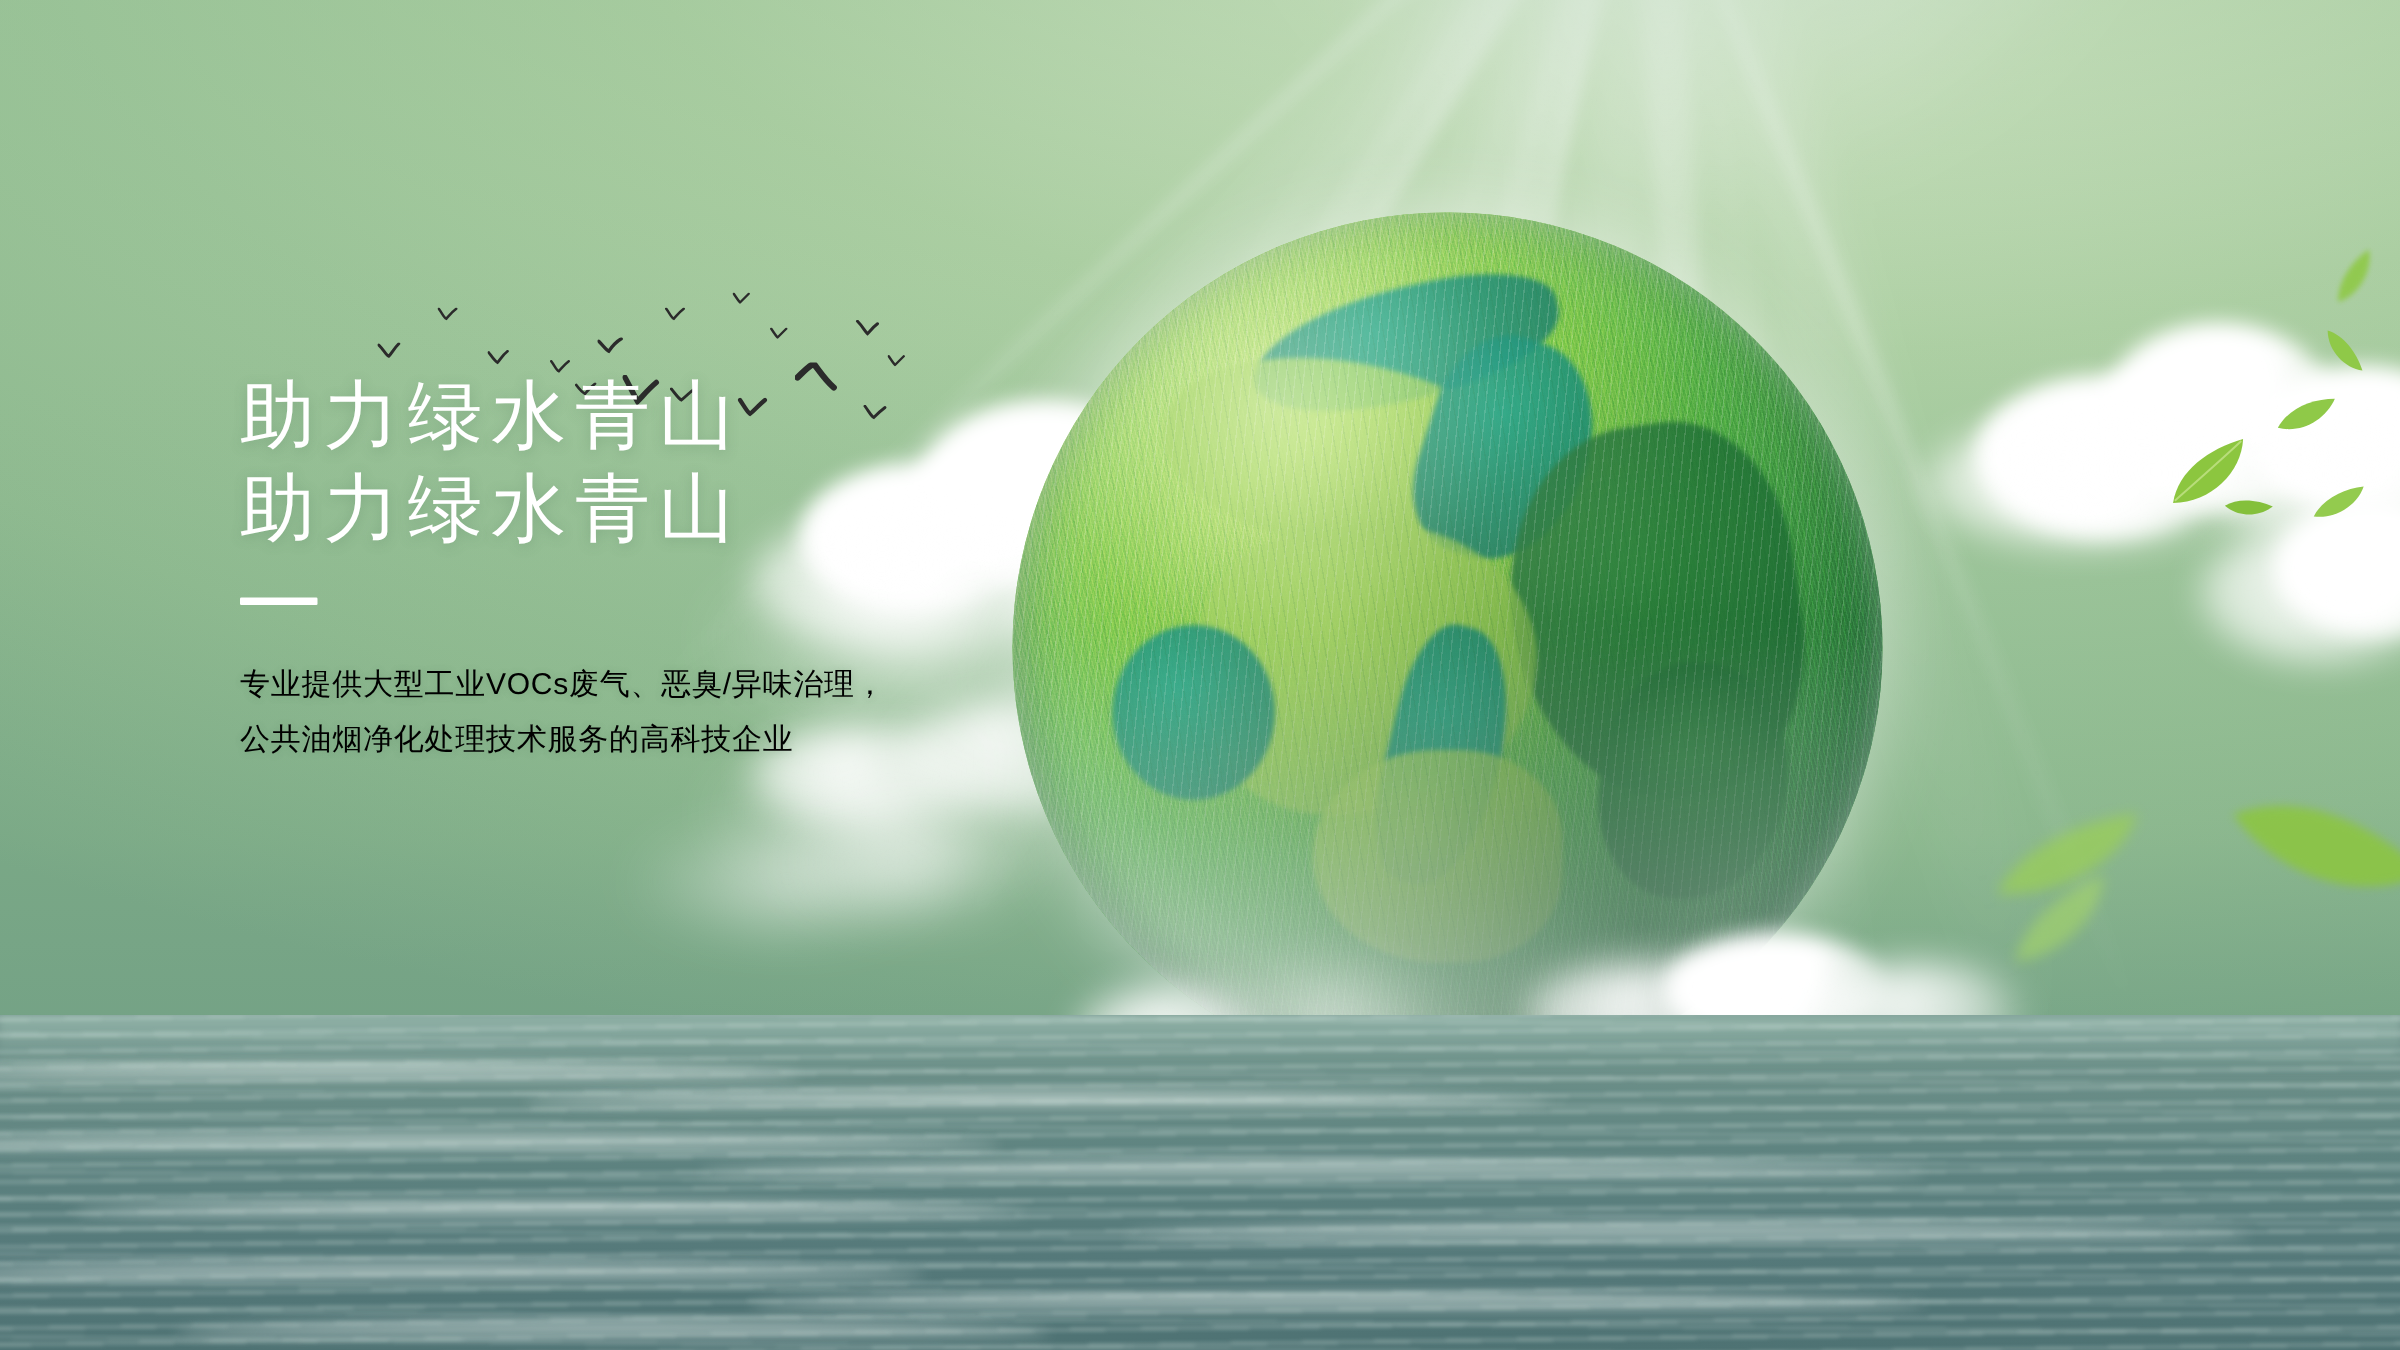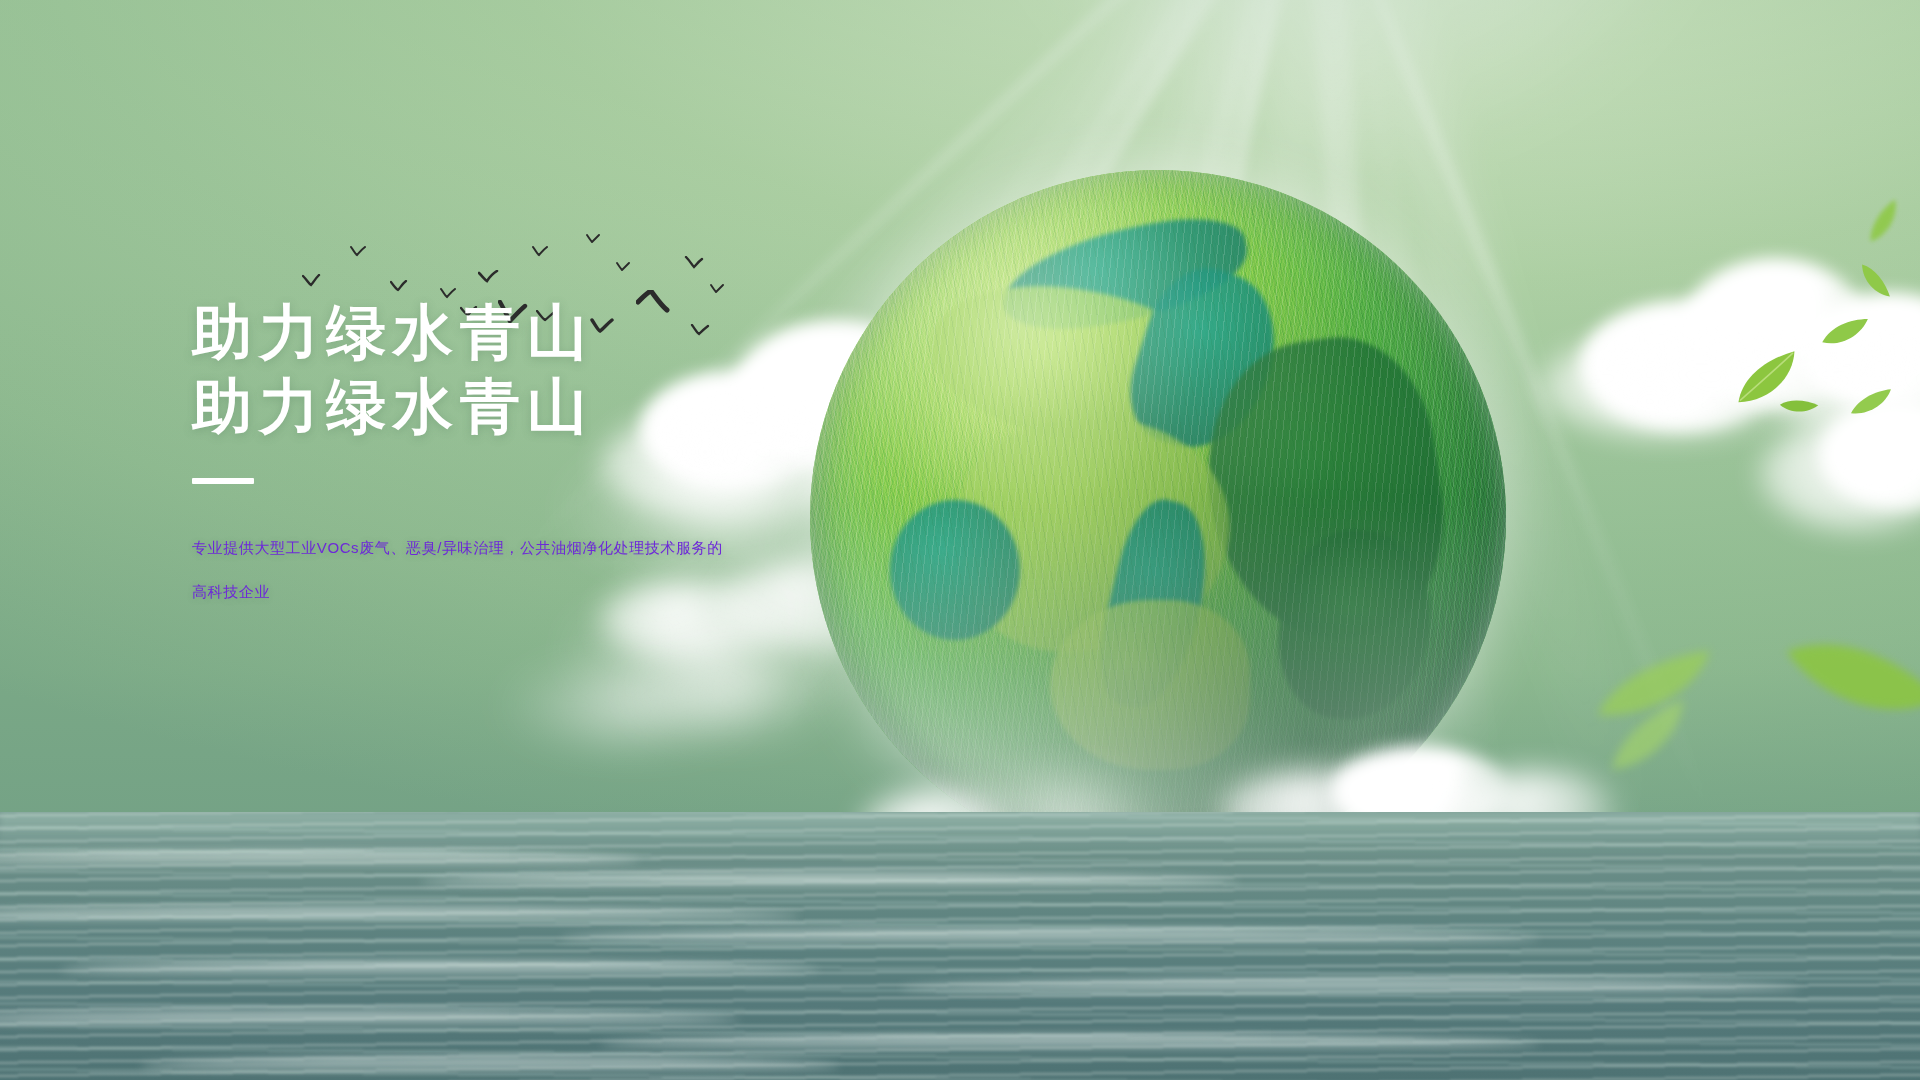--- a/index.html
+++ b/index.html
@@ -168,36 +168,36 @@
   .birds{position:absolute;left:280px;top:228px;width:460px;height:130px;}
   .bird{position:absolute;}
   .bird svg{display:block;}
 
   
   .copy{position:absolute;left:192px;top:296px;width:760px;}
   .headline{
     margin:0;
     color:#ffffff;
     font-size:60px;
-    font-weight:700;
+    font-weight:400;
     line-height:74px;
     letter-spacing:7px;
     text-shadow:0 2px 10px rgba(70,110,80,.28);
     white-space:nowrap;
   }
   .rule{
     margin-top:34px;
     width:62px;height:6px;
     background:#ffffff;
     border-radius:1px;
   }
   .subcopy{
     margin-top:42px;
-    color:#6d28d9;
-    font-size:15px;
+    color:#000000;
+    font-size:24px;
     font-weight:400;
     line-height:44px;
     letter-spacing:.6px;
     max-width:540px;
     text-shadow:0 1px 6px rgba(70,110,80,.25);
   }
 </style>
 </head>
 <body>
 

